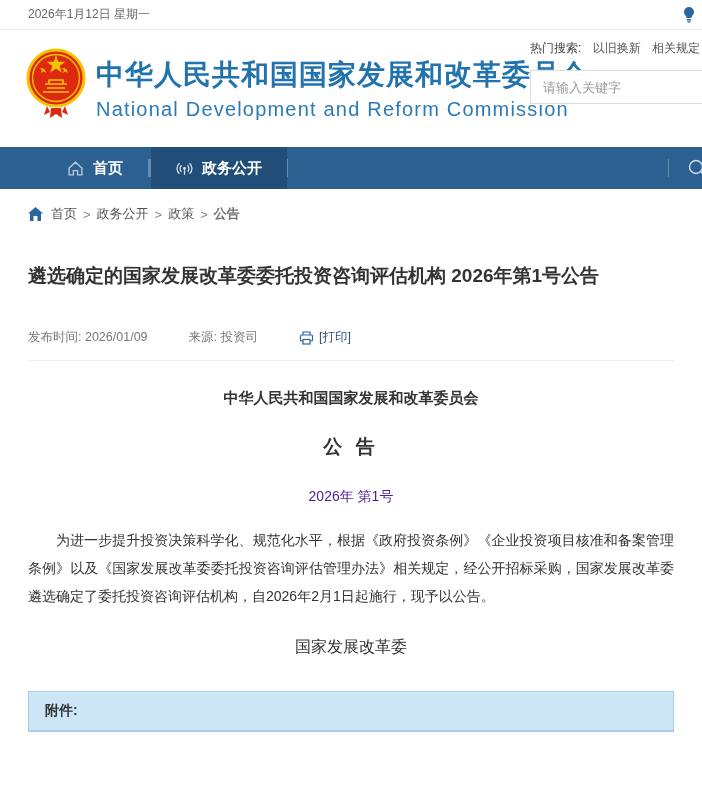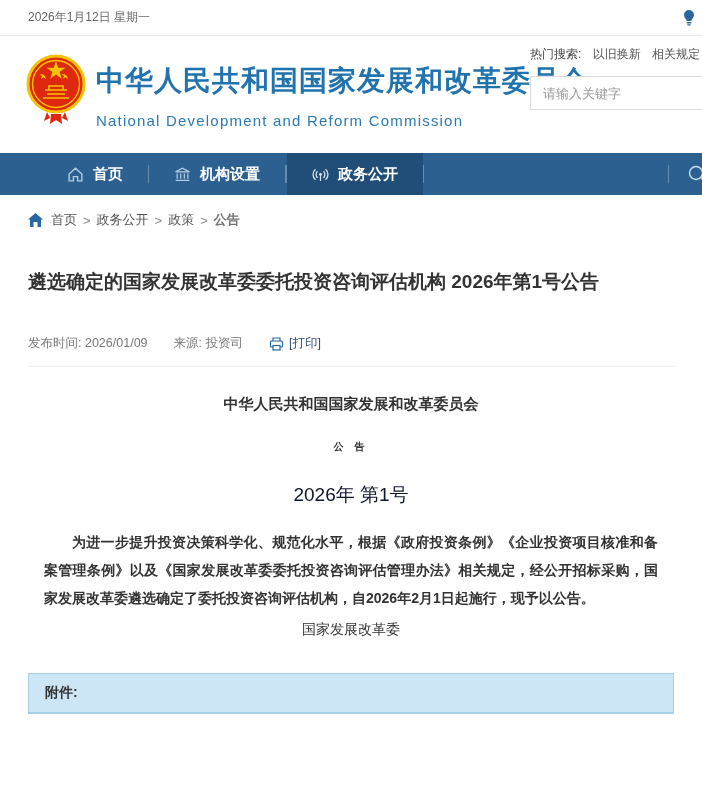--- a/index.html
+++ b/index.html
@@ -1,30 +1,30 @@
 <!DOCTYPE html>
 <html><head>
 <meta charset="utf-8">
 <style>
   * { margin:0; padding:0; box-sizing:border-box; }
   html,body { width:702px; height:792px; overflow:hidden; background:#fff;
     font-family:"Liberation Sans","DejaVu Sans",sans-serif; color:#333; }
 
   
-  .topbar { height:36px; border-bottom:1px solid #e9e9e9; display:flex;
+  .topbar { height:30px; border-bottom:1px solid #e9e9e9; display:flex;
     align-items:center; justify-content:space-between; padding:0 4px 0 28px; }
   .topbar-date { font-size:12px; color:#666; }
   .bulb-icon { width:14px; height:18px; margin-right:2px; }
 
   
   .header { height:117px; position:relative; background:#fff; }
   .emblem { position:absolute; left:25px; top:16px; width:62px; height:76px; }
   .brand { position:absolute; left:96px; top:26px; }
   .brand-cn { font-size:28px; font-weight:bold; color:#2173ad; letter-spacing:1px; white-space:nowrap; }
-  .brand-en { font-size:15px; color:#2b7ab8; letter-spacing:1.2px; margin-top:12px; white-space:nowrap; }
+  .brand-en { font-size:20px; color:#2b7ab8; letter-spacing:1.2px; margin-top:4px; white-space:nowrap; }
   .search-area { position:absolute; left:530px; top:10px; width:260px; }
   .hot-search { font-size:12px; color:#444; white-space:nowrap; }
   .hot-search .term { margin-left:8px; color:#555; }
   .search-box { margin-top:13px; width:230px; height:34px; border:1px solid #dcdcdc; background:#fff; }
   .search-box input { border:none; outline:none; width:100%; height:100%; padding:0 12px;
     font-size:13px; color:#333; font-family:inherit; }
   .search-box input::placeholder { color:#999; }
 
   
   .navbar { height:42px; background:#2b6090; display:flex; align-items:stretch;
@@ -42,35 +42,35 @@
   .breadcrumb { padding:16px 0 0 28px; font-size:13px; color:#555;
     display:flex; align-items:center; gap:6px; }
   .crumb-home-icon { width:15px; height:14px; margin-right:2px; }
   .crumb { color:#555; }
   .crumb-sep { color:#888; }
   .crumb.current { color:#737373; font-weight:bold; }
 
   
   .article-title { margin:40px 28px 0; font-size:19px; font-weight:bold; color:#333; line-height:26px; }
   .meta-row { margin:40px 28px 0; padding-bottom:14px; border-bottom:1px solid #efefef;
-    display:flex; align-items:flex-end; font-size:12.5px; color:#777; }
+    display:flex; align-items:flex-end; font-size:12.5px; color:#777;gap:15px; }
   .meta-field { margin-right:26px; white-space:nowrap; }
   .print-btn { display:flex; align-items:center; gap:5px; color:#33507a; cursor:pointer; }
   .print-icon { width:15px; height:14px; }
   .share { margin-left:auto; display:flex; align-items:center; gap:26px; padding-right:30px; }
   .share-item { display:flex; align-items:center; gap:7px; color:#666; cursor:pointer; }
   .share-icon { width:19px; height:19px; }
 
   
   .doc-org { margin-top:28px; text-align:center; font-size:15px; font-weight:bold; color:#333; }
-  .doc-type { margin-top:26px; text-align:center; font-size:10px; font-weight:bold; color:#333; letter-spacing:4px; }
-  .doc-number { margin-top:28px; text-align:center; font-size:19px; color:#0f172a; }
-  .doc-paragraphs { margin:20px 44px 0;font-weight:bold; }
+  .doc-type { margin-top:26px; text-align:center; font-size:19px; font-weight:bold; color:#333; letter-spacing:4px; }
+  .doc-number { margin-top:28px; text-align:center; font-size:14px; color:#4c1d95; }
+  .doc-paragraphs { margin:20px 28px 0; }
   .doc-paragraphs p { font-size:14px; color:#333; line-height:28px; text-indent:2em; text-align:justify; }
-  .signature { margin-top:5px; text-align:center; font-size:14px; color:#333; line-height:24px; }
+  .signature { margin-top:25px; text-align:center; font-size:16px; color:#333; line-height:24px; }
 
   
   .attachments { margin:32px 28px 0; border:1px solid #a9cfe8; }
   .attach-header { background:#cde6f6; padding:10px 16px; font-size:14px; font-weight:bold;
     color:#333; border-bottom:1px solid #a9cfe8; }
 </style>
 </head>
 <body>
 
 <div class="topbar">
@@ -118,27 +118,20 @@
 </div>
 
 <div class="navbar">
   <div class="nav-item">
     <svg class="nav-icon" viewBox="0 0 16 16" fill="none" stroke="#cfe0ef" stroke-width="1.3">
       <path d="M2 7.5L8 2l6 5.5V14h-4v-4H6v4H2z"></path>
     </svg>
     <span>首页</span>
   </div>
   <div class="nav-divider"></div>
-  <div class="nav-item">
-    <svg class="nav-icon" viewBox="0 0 16 16" fill="none" stroke="#cfe0ef" stroke-width="1.2">
-      <path d="M1.5 5.5L8 2l6.5 3.5z"></path>
-        <path d="M3 7v5M6.3 7v5M9.7 7v5M13 7v5M1.5 13.5h13"></path>
-    </svg>
-    <span>机构设置</span>
-  </div>
   <div class="nav-divider"></div>
   <div class="nav-divider"></div>
   <div class="nav-item active">
     <svg class="nav-icon" viewBox="0 0 16 16" fill="none" stroke="#ffffff" stroke-width="1.2">
       <circle cx="8" cy="8" r="1.4" fill="#fff" stroke="none"></circle>
       <path d="M5.2 11a4 4 0 0 1 0-6M10.8 5a4 4 0 0 1 0 6"></path>
       <path d="M3.3 13a6.5 6.5 0 0 1 0-10M12.7 3a6.5 6.5 0 0 1 0 10"></path>
       <path d="M8 9.5V14"></path>
     </svg>
     <span>政务公开</span>

